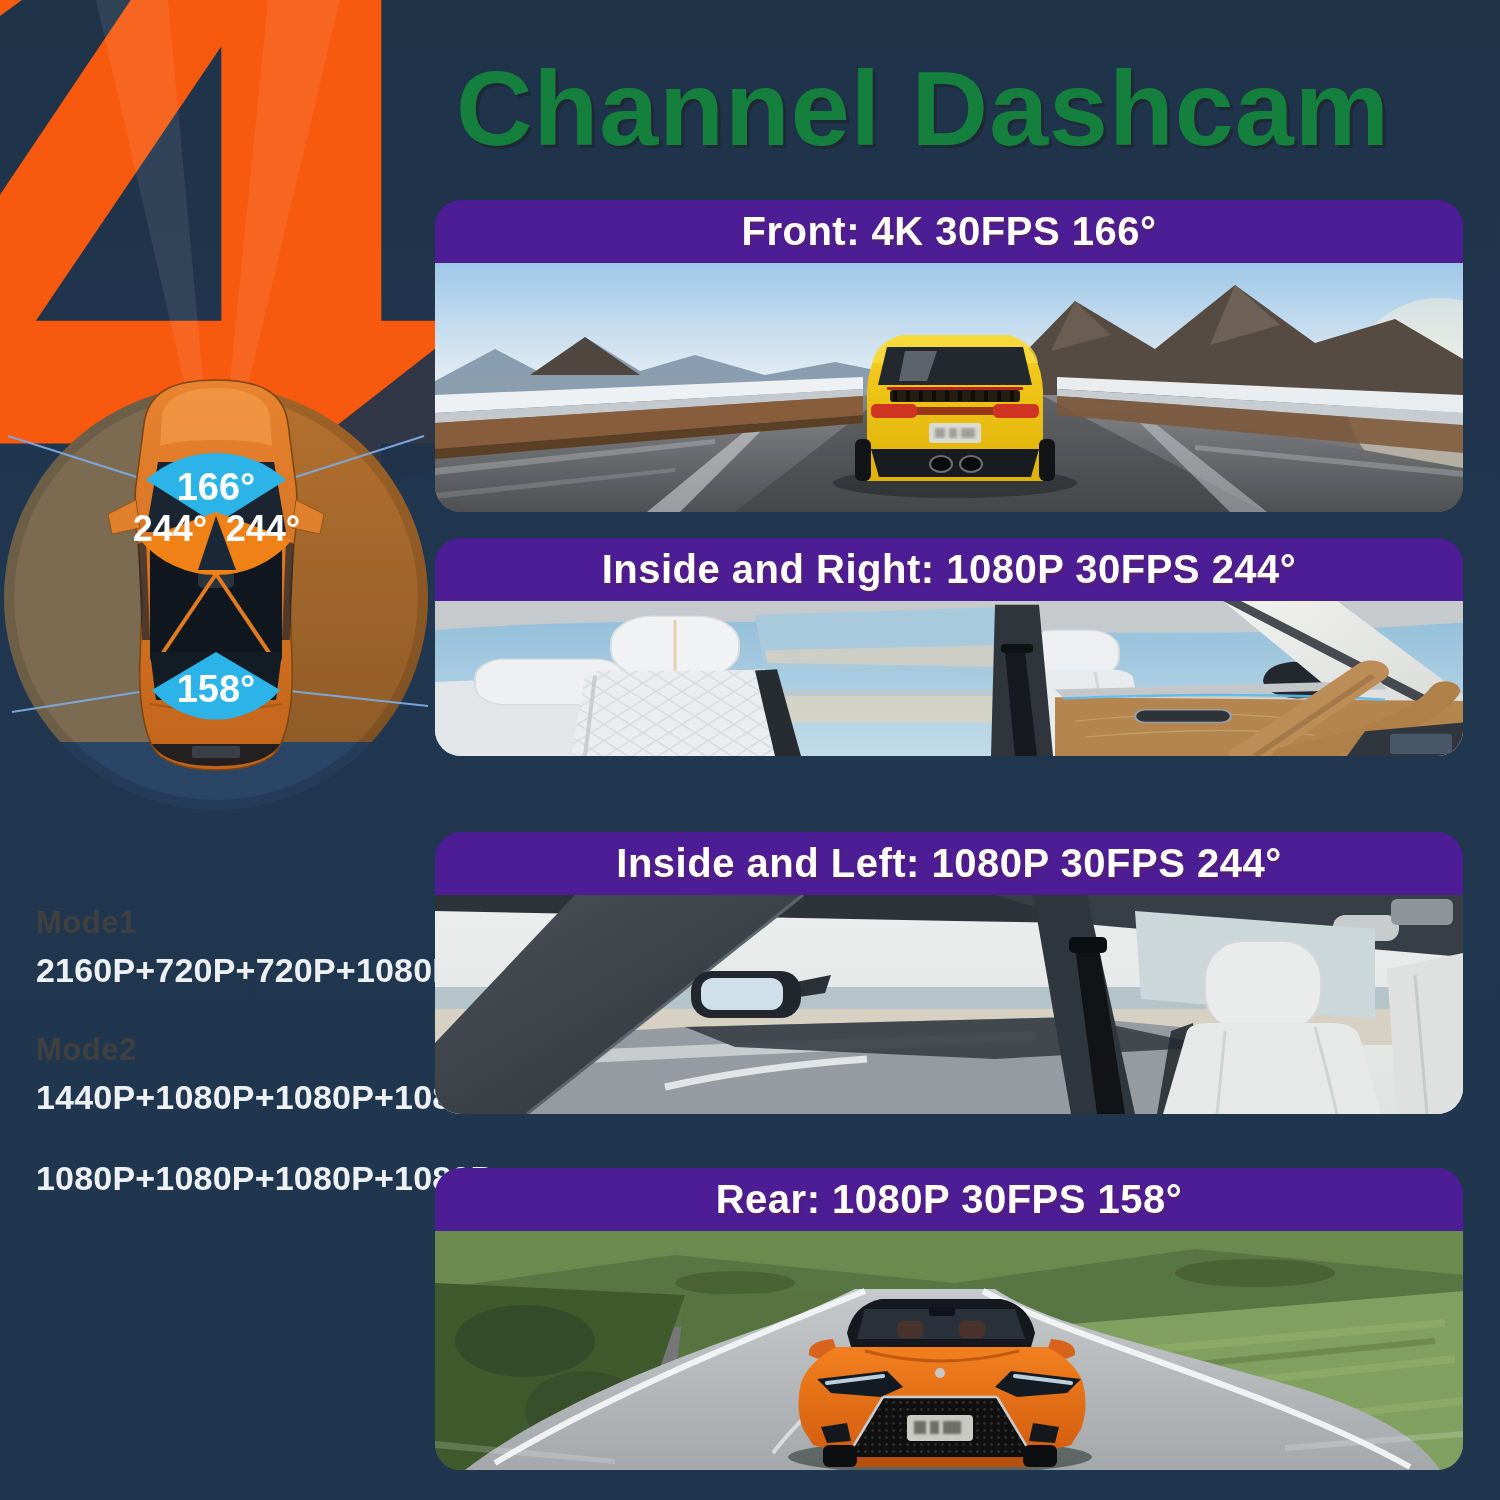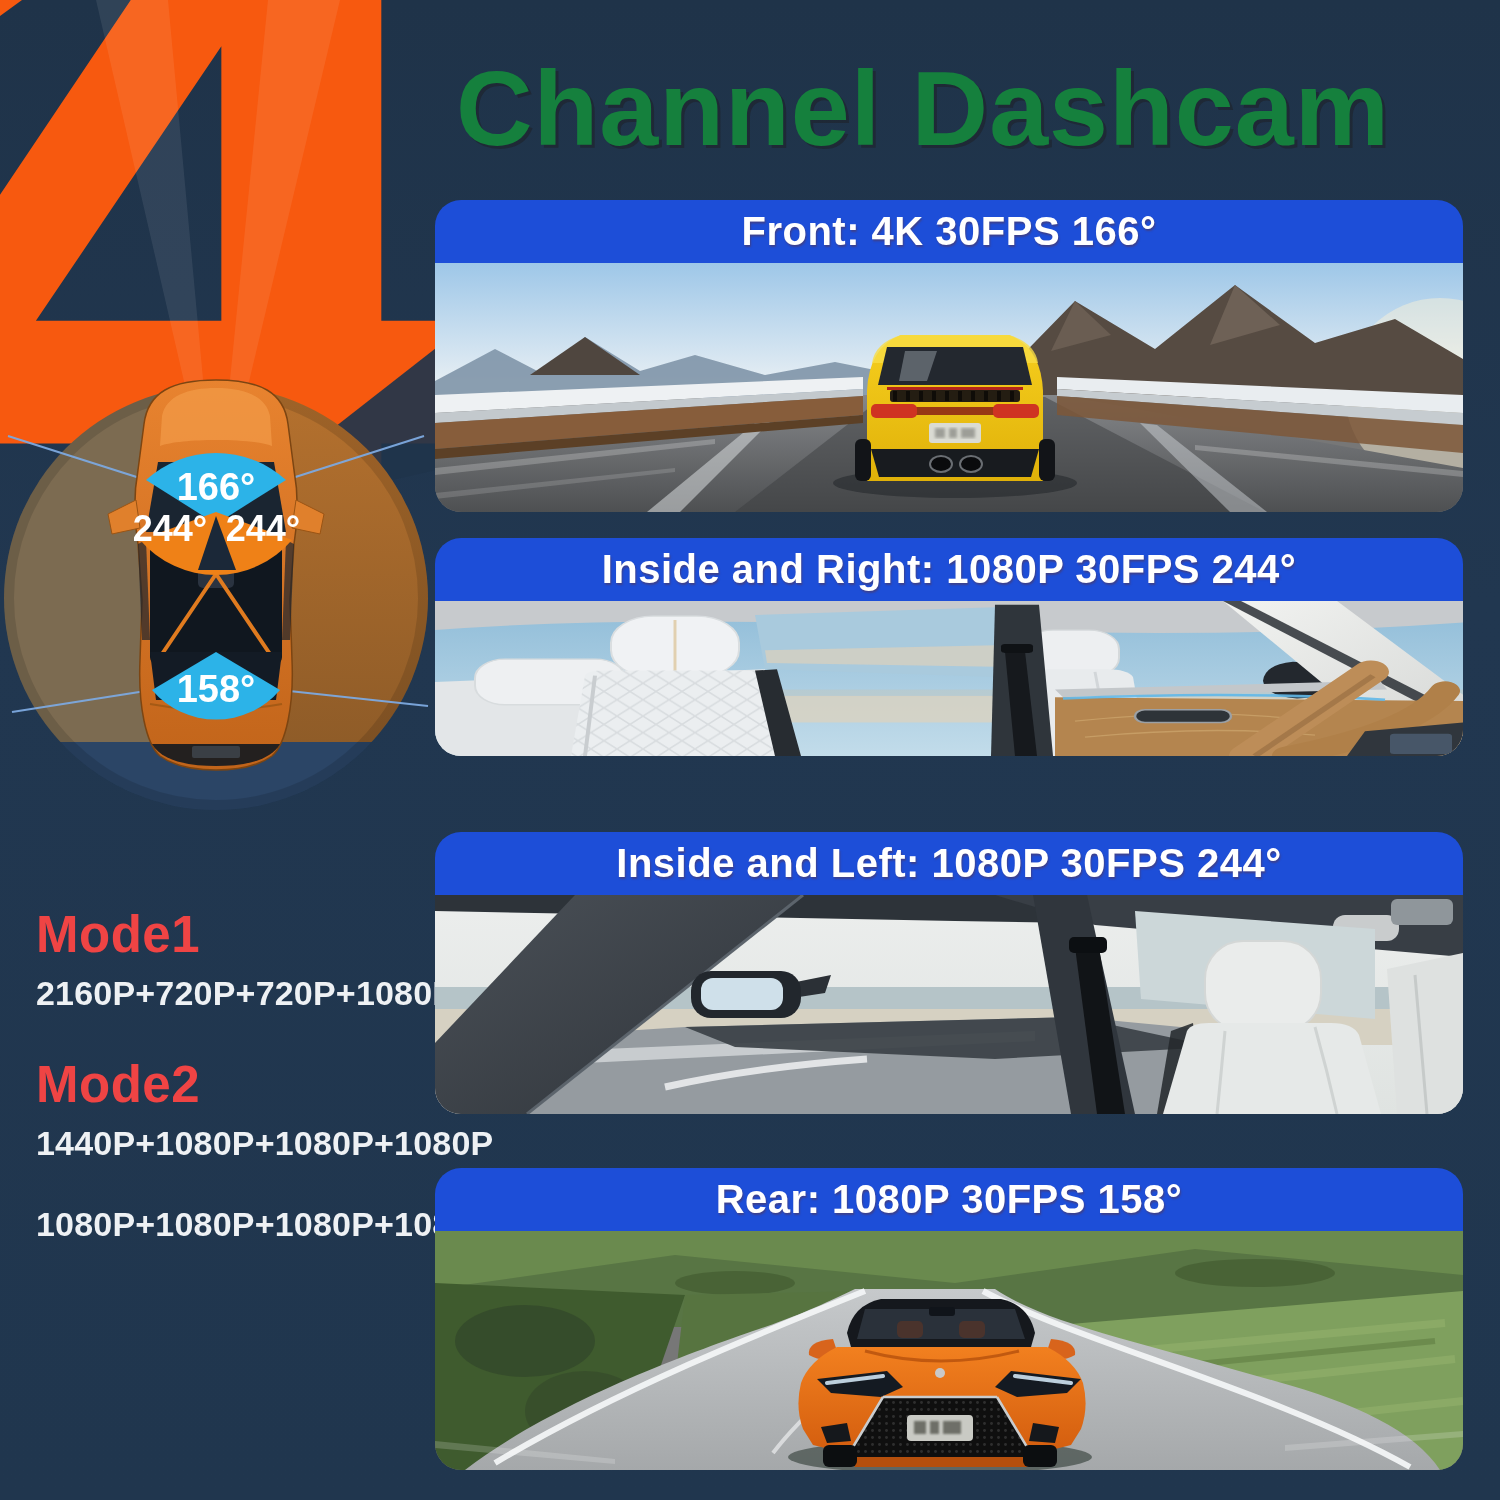--- a/index.html
+++ b/index.html
@@ -21,26 +21,26 @@
          font-size:106px;font-weight:700;color:#15803d;letter-spacing:1px;
          text-shadow:3px 3px 0 rgba(30,15,5,.28);white-space:nowrap;}
 
   
   .diagram{position:absolute;left:0;top:0;width:460px;height:880px;pointer-events:none;}
   .diagram text{font-family:"Liberation Sans","DejaVu Sans",sans-serif;font-weight:700;fill:#ffffff;}
 
   
   .modes{position:absolute;left:36px;top:905px;width:400px;}
   .mode{margin-bottom:42px;}
-  .mode-label{font-size:51px;font-weight:700;color:#ef4444;margin-bottom:10px;letter-spacing:.5px;}
+  .mode-label{font-size:31px;font-weight:700;color:#404040;margin-bottom:10px;letter-spacing:.5px;}
   .mode-value{font-size:34px;font-weight:700;color:#eef1f4;letter-spacing:.2px;white-space:nowrap;}
 
   
   .panel{position:absolute;left:435px;width:1028px;display:flex;flex-direction:column;}
-  .panel-header{height:63px;flex:0 0 63px;background:#1d4ed8;border-radius:26px 26px 0 0;
+  .panel-header{height:63px;flex:0 0 63px;background:#4c1d95;border-radius:26px 26px 0 0;
     display:flex;align-items:center;justify-content:center;
     color:#ffffff;font-size:40px;font-weight:700;letter-spacing:.5px;
     text-shadow:1px 2px 2px rgba(120,40,0,.35);white-space:nowrap;}
   .panel-photo{flex:1;border-radius:0 0 26px 26px;overflow:hidden;background:#777;}
   .panel-photo svg{display:block;width:100%;height:100%;}
   #panel-front{top:200px;height:312px;}
   #panel-inside-right{top:538px;height:218px;}
   #panel-inside-left{top:832px;height:282px;}
   #panel-rear{top:1168px;height:302px;}
 </style>

